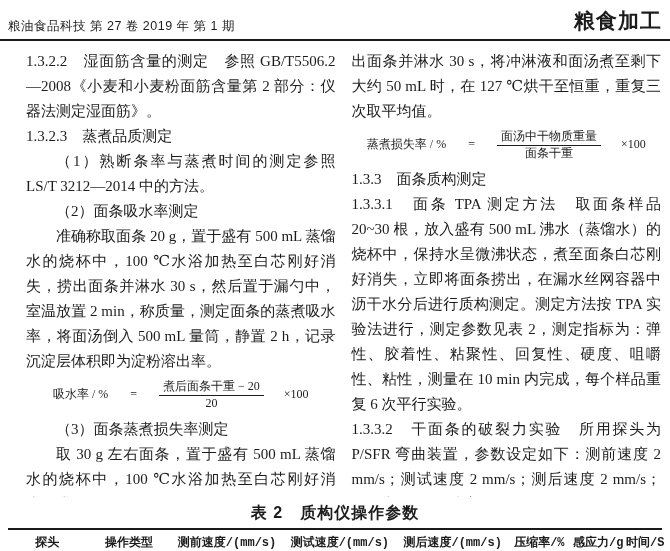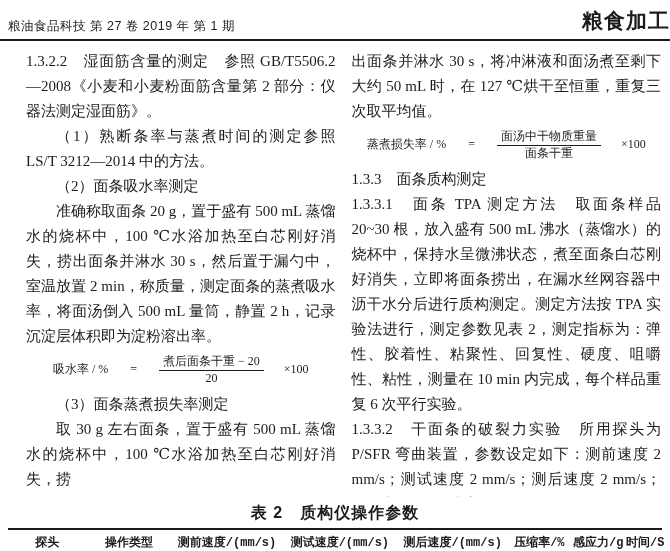--- a/index.html
+++ b/index.html
@@ -8,21 +8,21 @@
     background: #ffffff;
     color: #1c1c1c;
     font-family: "Liberation Serif", "DejaVu Serif", serif;
     overflow: hidden;
   }
   .page { width: 670px; height: 551px; box-sizing: border-box; }
 
   
   .journal-header {
     display: flex; justify-content: space-between; align-items: flex-end;
-    padding: 7px 0 4px 8px;
+    padding: 7px 8px 4px 8px;
     border-bottom: 2px solid #1a1a1a;
     font-family: "Liberation Sans", "DejaVu Sans", sans-serif;
   }
   .journal-info { font-size: 12.5px; letter-spacing: 0.5px; }
   .section-label { font-size: 21px; font-weight: bold; letter-spacing: 1px; }
 
   
   .columns {
     display: flex; gap: 16px;
     padding: 8px 9px 0 26px;
@@ -80,20 +80,21 @@
 
   <div class="journal-header">
     <span class="journal-info">粮油食品科技 第 27 卷 2019 年 第 1 期</span>
     <span class="section-label">粮食加工</span>
   </div>
 
   <div class="columns">
 
     <section class="col">
       <p class="para">1.3.2.2　湿面筋含量的测定　参照 GB/T5506.2—2008《小麦和小麦粉面筋含量第 2 部分：仪器法测定湿面筋》。</p>
+      <p class="para">1.3.2.3　蒸煮品质测定</p>
       <p class="para indent">（1）熟断条率与蒸煮时间的测定参照 LS/T 3212—2014 中的方法。</p>
       <p class="para indent">（2）面条吸水率测定</p>
       <p class="para indent">准确称取面条 20 g，置于盛有 500 mL 蒸馏水的烧杯中，100 ℃水浴加热至白芯刚好消失，捞出面条并淋水 30 s，然后置于漏勺中，室温放置 2 min，称质量，测定面条的蒸煮吸水率，将面汤倒入 500 mL 量筒，静置 2 h，记录沉淀层体积即为淀粉溶出率。</p>
 
       <div class="formula">
         <span>吸水率 / %</span>
         <span class="eq">=</span>
         <span class="frac">
           <span class="num">煮后面条干重 − 20</span>
           <span class="den">20</span>

